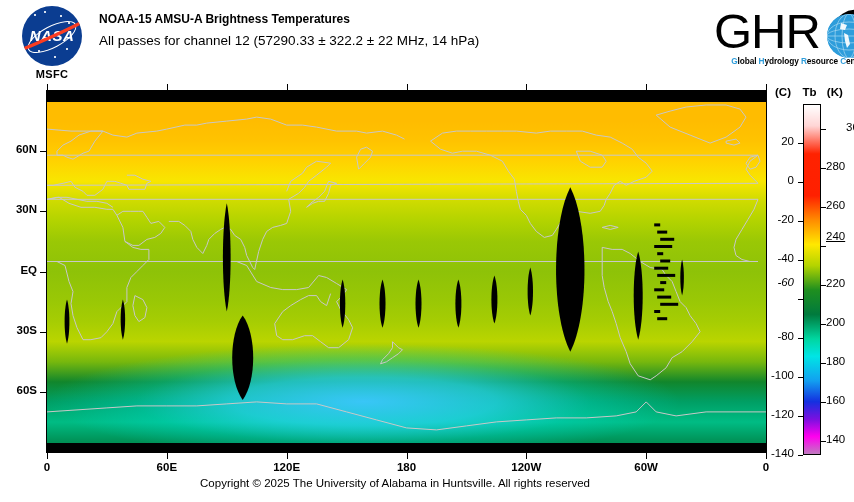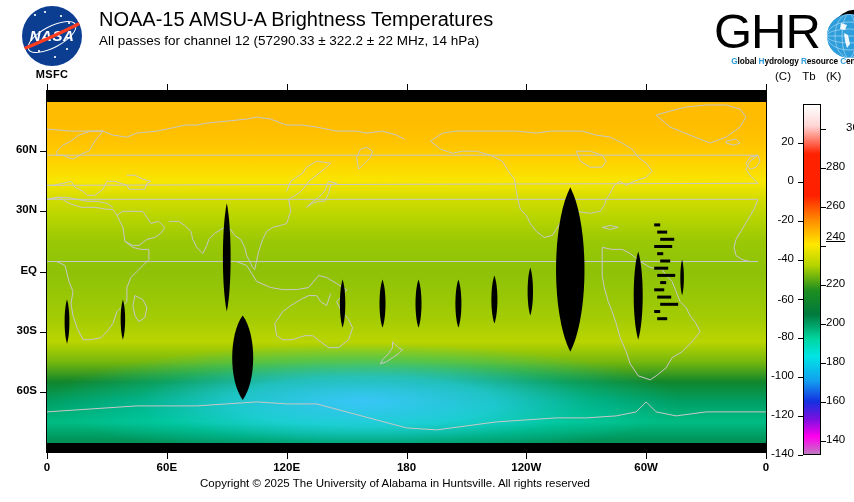--- a/index.html
+++ b/index.html
@@ -17,21 +17,21 @@
   #nasa-orbit{position:absolute;left:3px;top:20px;width:54px;height:22px;
     border:1.6px solid #ffffff;border-radius:50%;transform:rotate(-28deg);
     box-sizing:border-box;background:transparent;}
   #nasa-text{position:absolute;left:0;top:21px;width:60px;text-align:center;
     font-family:"Liberation Sans",sans-serif;font-weight:bold;font-size:15px;
     letter-spacing:0.5px;color:#ffffff;font-style:italic;}
   #nasa-swoosh{position:absolute;left:-2px;top:14px;width:66px;height:32px;}
   #msfc-label{position:absolute;left:0;top:62px;width:76px;text-align:center;
     font-size:11px;font-weight:bold;letter-spacing:0.3px;}
   #title-block{position:absolute;left:99px;top:9px;}
-  #title-main{font-size:20px;font-weight:normal;line-height:21px;white-space:nowrap;}
+  #title-main{font-size:12px;font-weight:bold;line-height:21px;white-space:nowrap;}
   .title-sub{font-size:13.5px;line-height:21px;white-space:nowrap;}
   
   #ghrc-logo{position:absolute;left:682px;top:8px;width:163px;height:68px;margin-left:32px;}
   #ghrc-letters{position:absolute;left:0;top:0;width:163px;height:46px;}
   #ghrc-globe{position:absolute;left:113px;top:6px;width:44px;height:44px;border-radius:50%;
     background:#2e9ddb;overflow:hidden;}
   #ghrc-globe-stem{position:absolute;left:146px;top:40px;width:6px;height:17px;background:#000;
     transform:rotate(-32deg);border-radius:1px;}
   #ghrc-tag{position:absolute;left:6px;top:48px;width:157px;text-align:center;
     font-size:8.3px;font-weight:bold;white-space:nowrap;letter-spacing:-0.1px;}
@@ -48,21 +48,21 @@
   .topband{position:absolute;left:0;top:0;width:100%;height:11px;background:#000;}
   .botband{position:absolute;left:0;bottom:0;width:100%;height:9px;background:#000;}
   
   .ylab{position:absolute;right:0;text-align:right;font-size:11.5px;font-weight:bold;
     white-space:nowrap;}
   .ytick{position:absolute;left:40px;width:6px;height:1px;background:#000;}
   .xlab{position:absolute;text-align:center;font-size:11.5px;font-weight:bold;
     white-space:nowrap;}
   .xtick{position:absolute;width:1px;height:6px;background:#000;}
   
-  #cb-header{position:absolute;left:775px;top:70px;font-size:11.5px;white-space:nowrap;}
+  #cb-header{position:absolute;left:775px;top:86px;font-size:11.5px;white-space:nowrap;font-weight:bold;}
   #cb-box{position:absolute;left:803px;top:104px;width:18px;height:351px;
     border:1px solid #000;box-sizing:border-box;}
   #cb-grad{position:absolute;left:0;top:0;width:100%;height:100%;}
   .cb-klab{position:absolute;left:826px;font-size:11.5px;white-space:nowrap;}
   .cb-ktick{position:absolute;left:821px;width:5px;height:1px;background:#000;}
   .cb-clab{position:absolute;right:0;text-align:right;font-size:11.5px;white-space:nowrap;}
   .cb-ctick{position:absolute;left:798px;width:5px;height:1px;background:#000;}
   
   #copyright{position:absolute;left:0;top:477px;width:790px;text-align:center;
     font-size:11.5px;white-space:nowrap;}
@@ -250,21 +250,21 @@
     <div class="cb-klab" style="top: 433.35px;">140</div>
     <div class="cb-ctick" style="top: 142.708px;"></div>
     <div class="cb-clab" style="top: 134.708px; left: 738px; width: 56px;">20</div>
     <div class="cb-ctick" style="top: 181.708px;"></div>
     <div class="cb-clab" style="top: 173.708px; left: 738px; width: 56px;">0</div>
     <div class="cb-ctick" style="top: 220.708px;"></div>
     <div class="cb-clab" style="top: 212.708px; left: 738px; width: 56px;">-20</div>
     <div class="cb-ctick" style="top: 259.707px;"></div>
     <div class="cb-clab" style="top: 251.708px; left: 738px; width: 56px;">-40</div>
     <div class="cb-ctick" style="top: 298.707px;"></div>
-    <div class="cb-clab" style="top: 293px; left: 738px; width: 56px;">-60</div>
+    <div class="cb-clab" style="top: 276px; left: 738px; width: 56px; font-style: italic;">-60</div>
     <div class="cb-ctick" style="top: 337.707px;"></div>
     <div class="cb-clab" style="top: 329.707px; left: 738px; width: 56px;">-80</div>
     <div class="cb-ctick" style="top: 376.707px;"></div>
     <div class="cb-clab" style="top: 368.707px; left: 738px; width: 56px;">-100</div>
     <div class="cb-ctick" style="top: 415.707px;"></div>
     <div class="cb-clab" style="top: 407.707px; left: 738px; width: 56px;">-120</div>
     <div class="cb-ctick" style="top: 454.707px;"></div>
     <div class="cb-clab" style="top: 446.707px; left: 738px; width: 56px;">-140</div>
   </div>
 

